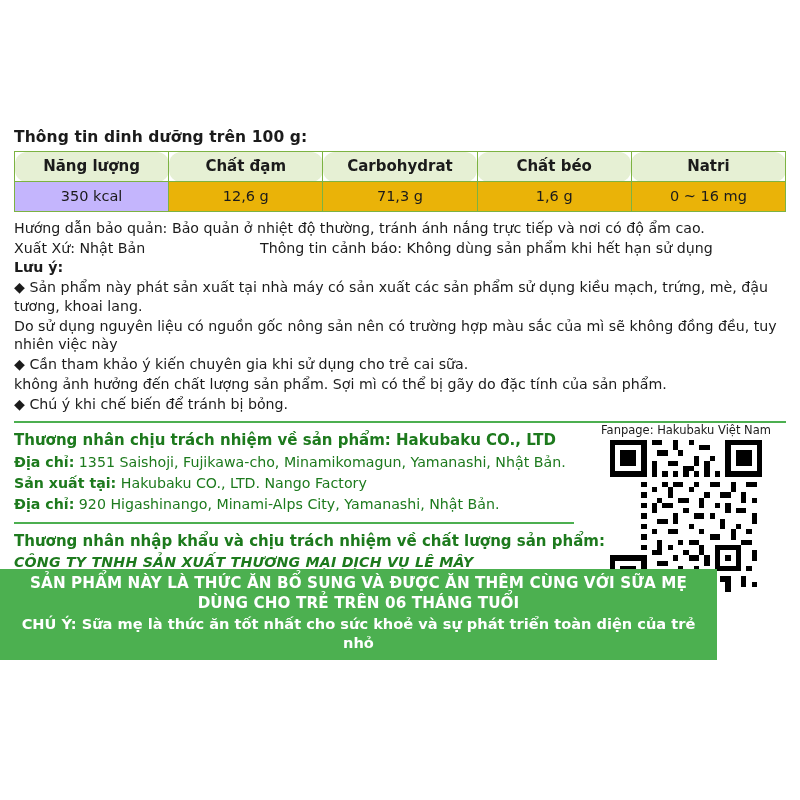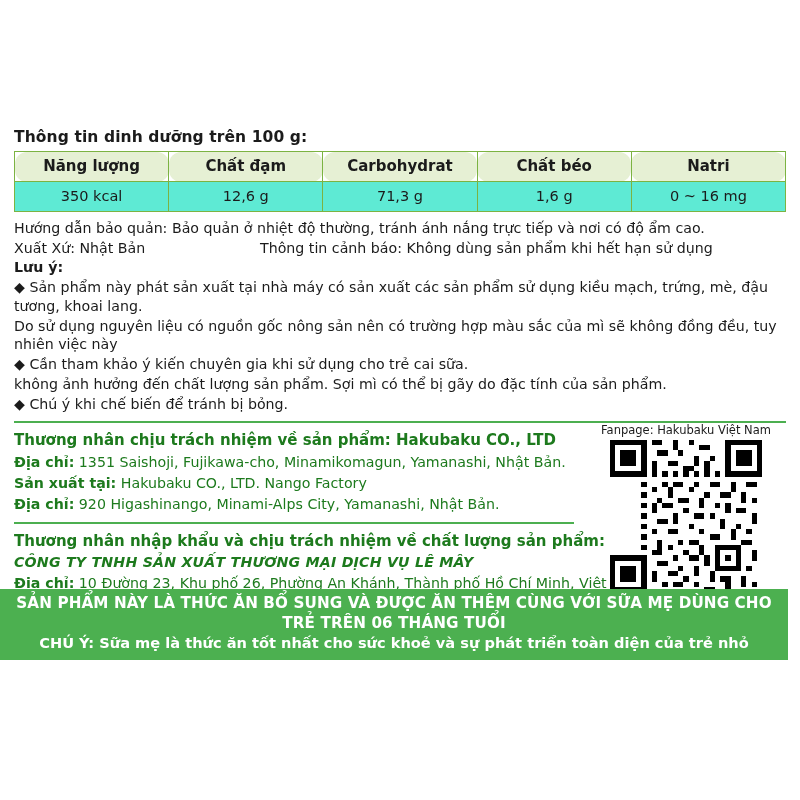--- a/index.html
+++ b/index.html
@@ -42,22 +42,22 @@
     color: #1b1b1b;
     padding: 6px 2px;
     line-height: 1.15;
   }
   table.nutri th {
     background: #e6f0d4;
     font-weight: bold;
     font-size: 15px;
     border-radius: 12px;
   }
-  table.nutri td { background: #5eead4; }
-  table.nutri td.first { background: #5eead4; }
+  table.nutri td { background: #eab308; }
+  table.nutri td.first { background: #c4b5fd; }
 
   
   .info { margin-top: 7px; }
   .info p {
     margin: 0 0 1px 0;
     font-size: 14.2px;
     color: #1b1b1b;
     line-height: 1.32;
   }
   .b { font-weight: normal; }
@@ -121,21 +121,21 @@
     width: 152px; height: 152px;
     margin: 0 auto;
     display: block;
     background: #fff;
   }
 
   
   .footer-banner {
     position: absolute;
     left: 0; bottom: 140px;
-    width: 788px;
+    width: 717px;
     background: #4cb050;
     color: #ffffff;
     text-align: center;
     padding: 5px 6px 7px 6px;
   }
   .footer-banner .l1 {
     font-size: 15.2px;
     font-weight: bold;
     letter-spacing: .1px;
     line-height: 1.3;

